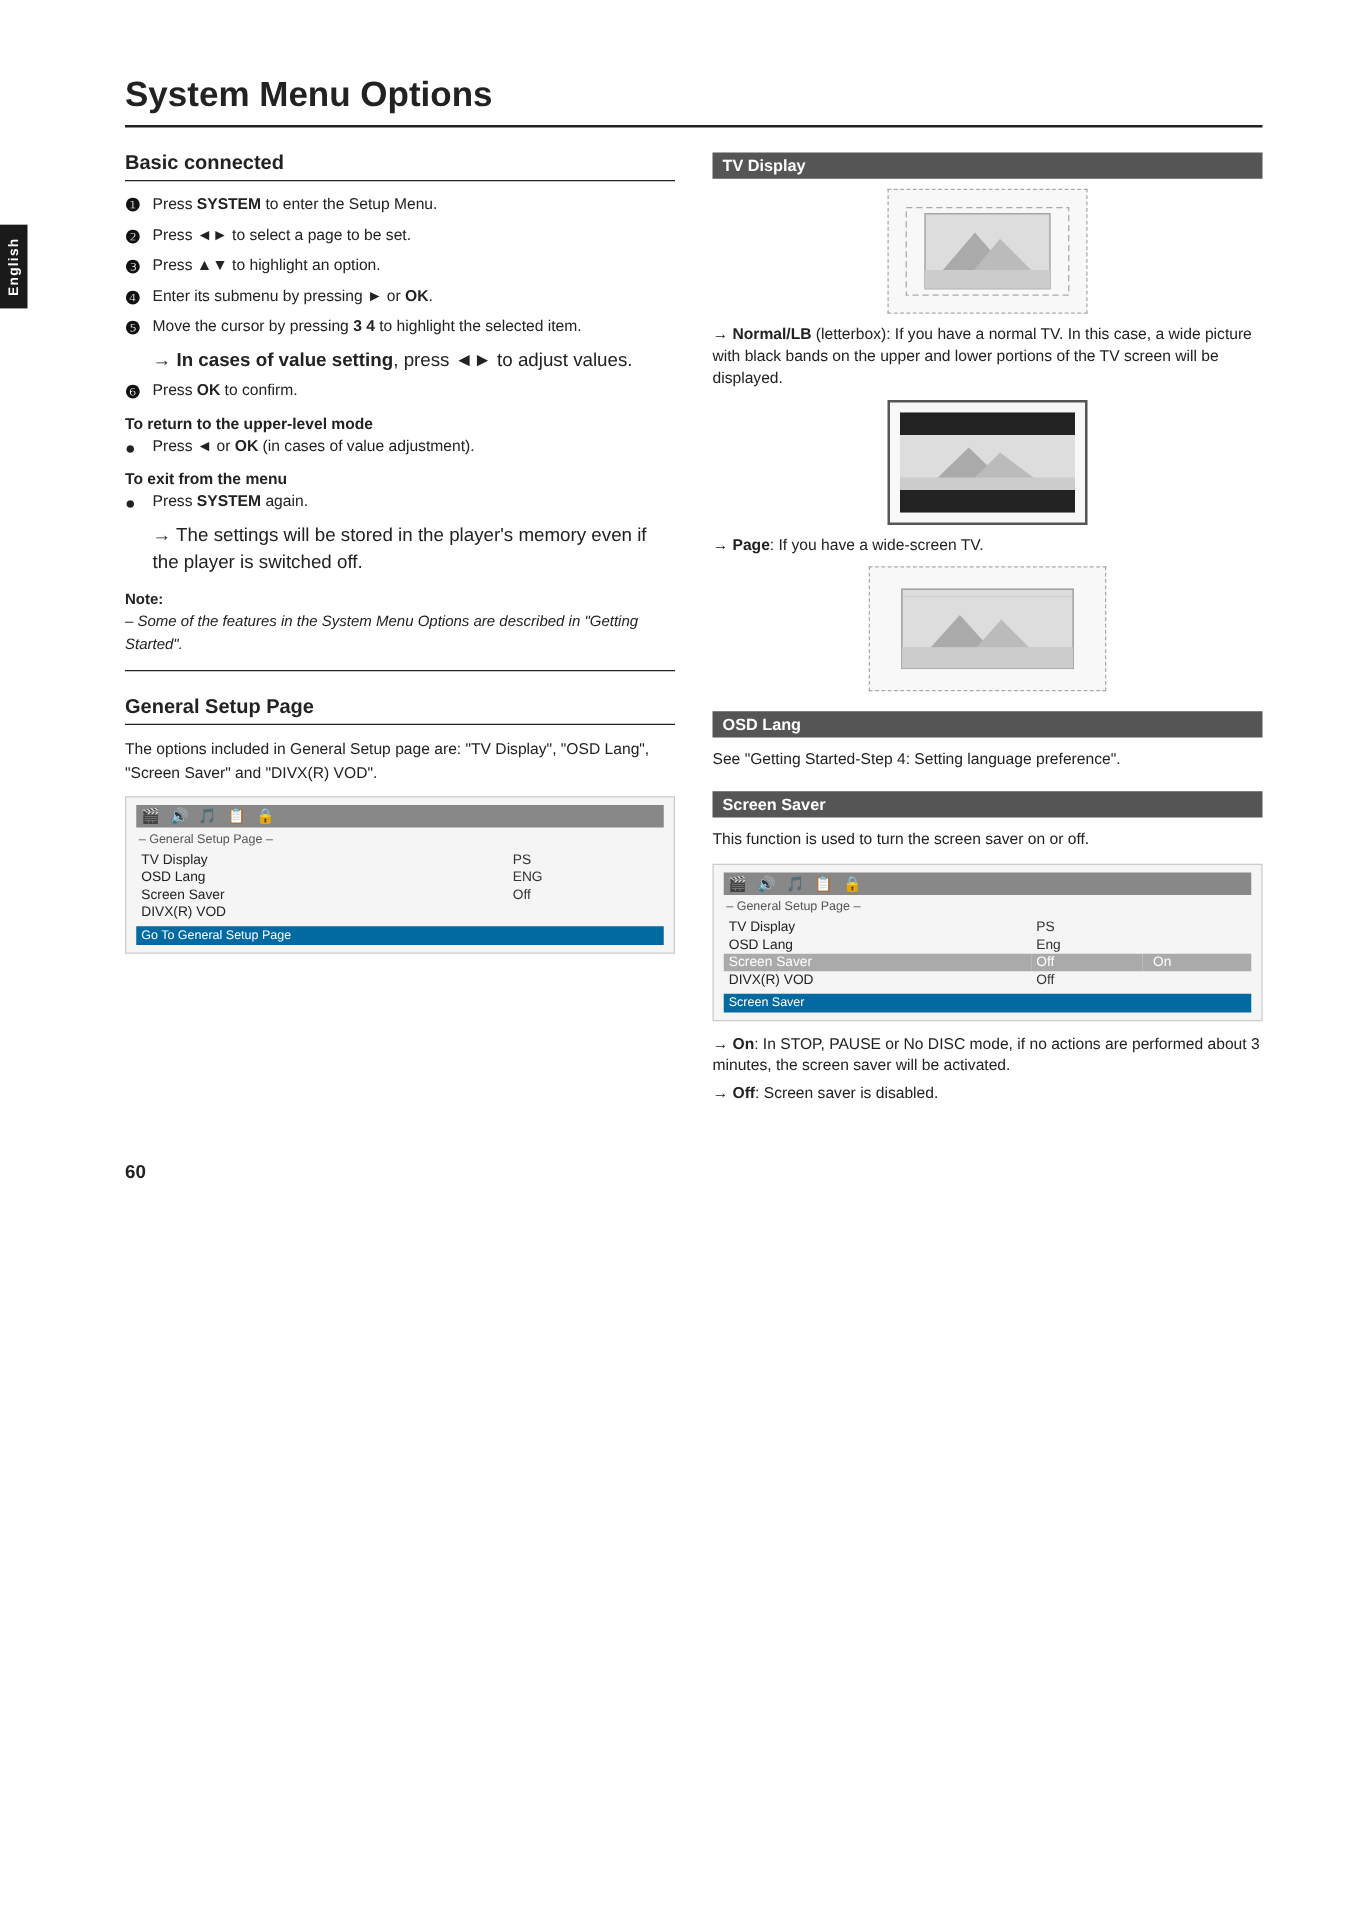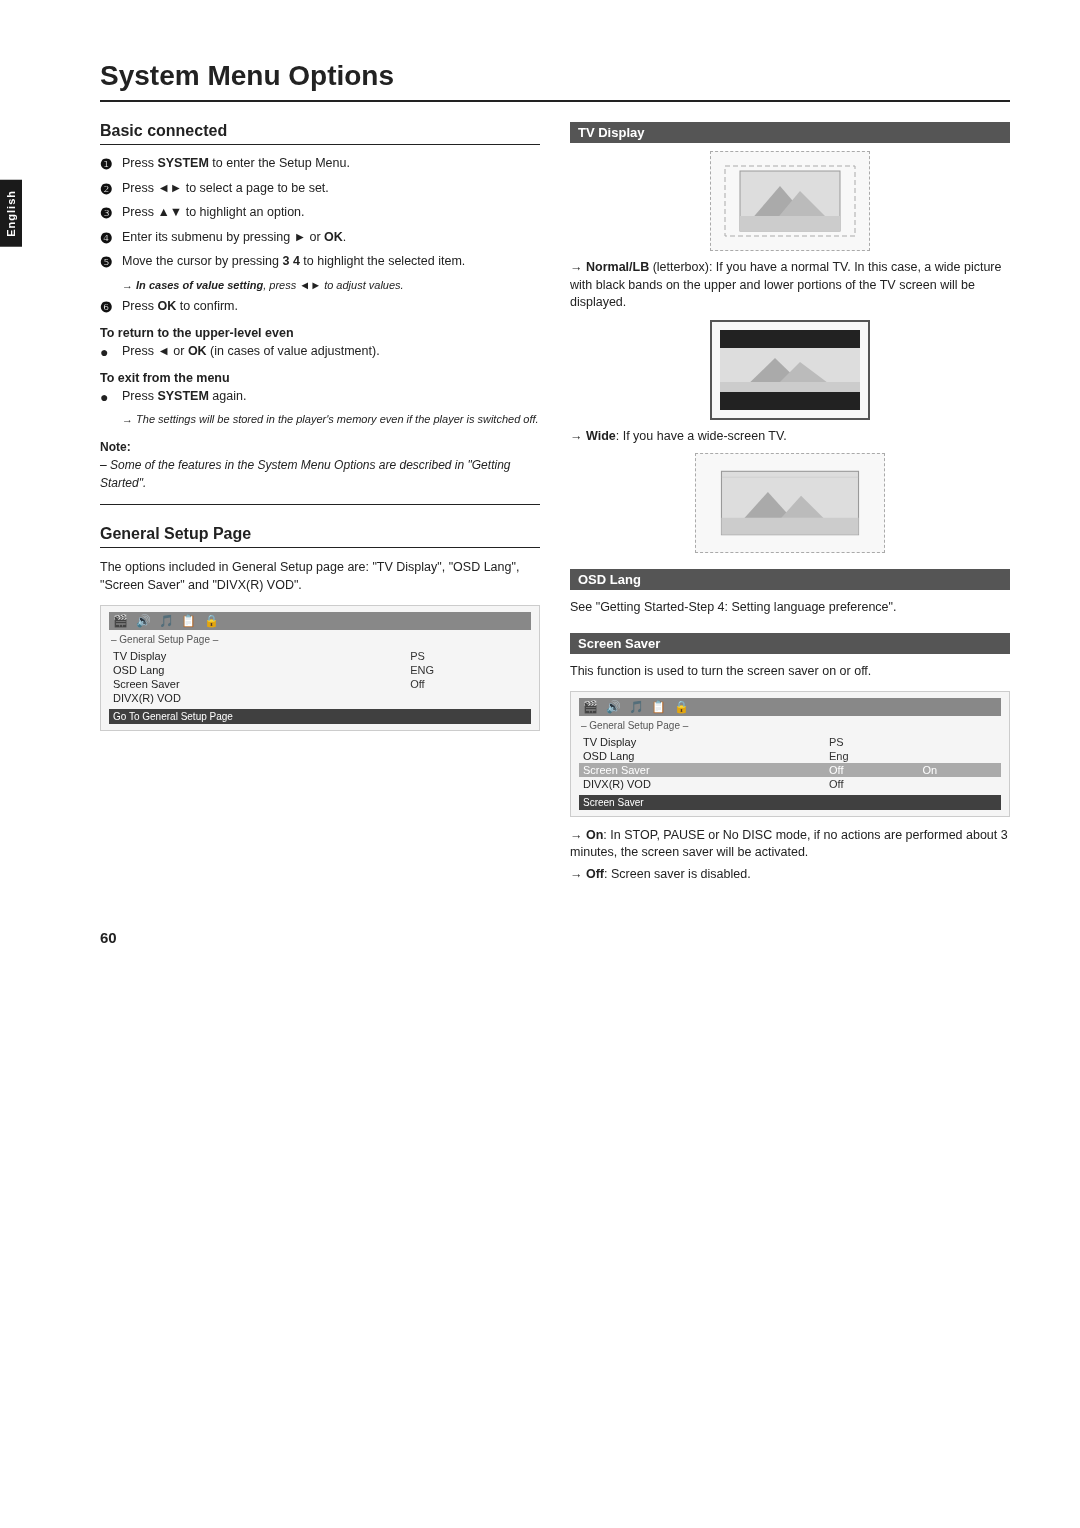--- a/index.html
+++ b/index.html
@@ -86,23 +86,22 @@
     ol.basic-ops li .num {
       font-size: 14px;
       font-weight: bold;
       min-width: 18px;
       margin-right: 4px;
       color: #111;
     }
     .arrow-note {
       margin-left: 22px;
       margin-bottom: 5px;
-      font-size: 11px;
+      font-size: 15px;
       line-height: 1.4;
-      font-style: italic;
     }
     .arrow-note strong {
       font-weight: bold;
     }
     .sub-heading {
       font-weight: bold;
       font-size: 12.5px;
       margin-top: 8px;
       margin-bottom: 3px;
     }
@@ -163,21 +162,21 @@
       padding: 1px 4px;
     }
     .menu-image-box table td.val {
       color: #333;
     }
     .menu-image-box .highlight-row {
       background: #aaa;
       color: #fff;
     }
     .menu-image-box .menu-bottom-bar {
-      background: #404040;
+      background: #0369a1;
       color: #fff;
       font-size: 10px;
       padding: 2px 4px;
       margin-top: 4px;
     }
     
     .right-section {
       margin-bottom: 16px;
     }
     .tv-img-box {
@@ -270,21 +269,21 @@
           → <strong>In cases of value setting</strong>, press <kbd>◄►</kbd> to adjust values.
         </div>
 
         <ol class="basic-ops">
           <li>
             <span class="num">❻</span>
             <span>Press <kbd>OK</kbd> to confirm.</span>
           </li>
         </ol>
 
-        <div class="sub-heading">To return to the upper-level even</div>
+        <div class="sub-heading">To return to the upper-level mode</div>
         <div class="circle-bullet">
           <span class="bullet-sym">●</span>
           <span>Press <kbd>◄</kbd> or <kbd>OK</kbd> (in cases of value adjustment).</span>
         </div>
 
         <div class="sub-heading">To exit from the menu</div>
         <div class="circle-bullet">
           <span class="bullet-sym">●</span>
           <span>Press <kbd>SYSTEM</kbd> again.</span>
         </div>
@@ -367,21 +366,21 @@
             <rect x="0" y="62" width="140" height="18" fill="#222"></rect>
 
             <rect x="0" y="18" width="140" height="44" fill="#ddd"></rect>
             <polygon points="20,62 55,28 90,62" fill="#aaa"></polygon>
             <polygon points="50,62 80,32 120,62" fill="#bbb"></polygon>
             <rect x="0" y="52" width="140" height="10" fill="#ccc"></rect>
           </svg>
         </div>
 
         <div class="right-arrow-note">
-          → <strong>Wide</strong>: If you have a wide-screen TV.
+          → <strong>Page</strong>: If you have a wide-screen TV.
         </div>
 
         <div class="tv-img-box" style="width:190px; height:100px;">
           <svg viewBox="0 0 190 90">
             <rect x="2" y="2" width="186" height="86" fill="#ddd" stroke="#999" stroke-width="1.5"></rect>
             <polygon points="20,80 65,30 110,80" fill="#aaa"></polygon>
             <polygon points="70,80 110,35 155,80" fill="#bbb"></polygon>
             <rect x="2" y="65" width="186" height="23" fill="#ccc"></rect>
 
             <line x1="2" y1="10" x2="188" y2="10" stroke="#bbb" stroke-width="0.5"></line>

